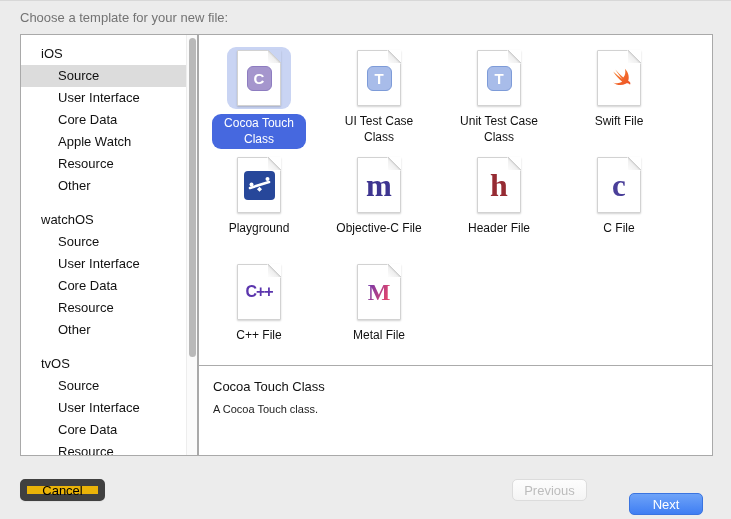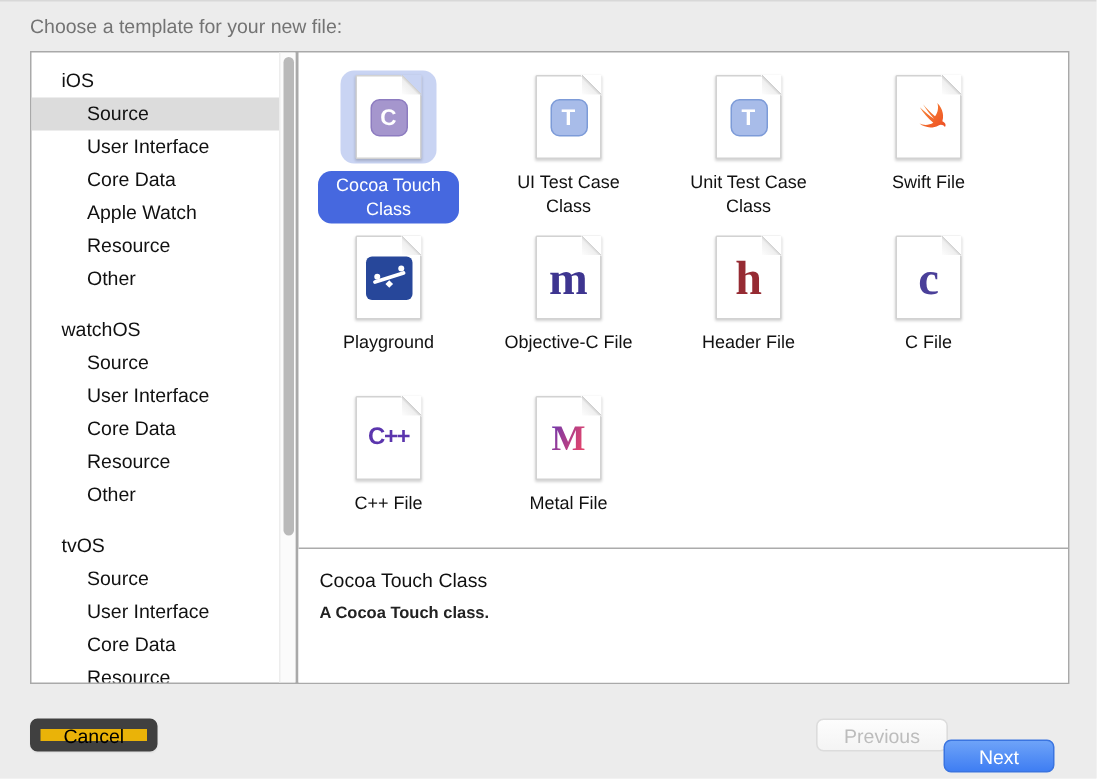--- a/index.html
+++ b/index.html
@@ -58,28 +58,28 @@
   .glyph-m { font-size:31px; color:#3e3590; }
   .glyph-h { font-size:32px; color:#962b33; }
   .glyph-c { font-size:31px; color:#4a3f99; }
   .glyph-cpp { font-family:"Liberation Sans", sans-serif; font-weight:bold; font-size:16px;
                color:#5b35ad; letter-spacing:-1px; }
 
   
   .desc { position:absolute; left:0; right:0; top:330px; bottom:0;
           border-top:1px solid #ababab; padding:13px 14px; background:#fff; }
   .desc-title { font-size:13px; color:#111; margin-bottom:9px; }
-  .desc-text { font-size:11px; color:#222;font-weight:bold; }
+  .desc-text { font-size:11px; color:#222; }
 
   
   .btn { position:absolute; top:478px; height:22px; border-radius:5px; font-size:13px;
          display:flex; align-items:center; justify-content:center; cursor:default; }
   .btn-cancel { left:20px; width:85px; background:#eab308; border:7px solid #404040; color:#000;
                 box-shadow:0 1px 1px rgba(0,0,0,.05); }
-  .btn-prev { left:544px; width:88px; background:linear-gradient(#fdfdfd,#f4f4f4);
+  .btn-prev { left:512px; width:75px; background:linear-gradient(#fdfdfd,#f4f4f4);
               border:1px solid #dcdcdc; color:#bcbcbc; }
   .btn-next { left:629px; width:74px; background:linear-gradient(#6ea3f8,#3f7ef3);
               border:1px solid #3a74e0; color:#fff;margin-top:14px; }
 </style>
 </head>
 <body>
 
 <div class="win">
 
   <div class="dlg-title">Choose a template for your new file:</div>

